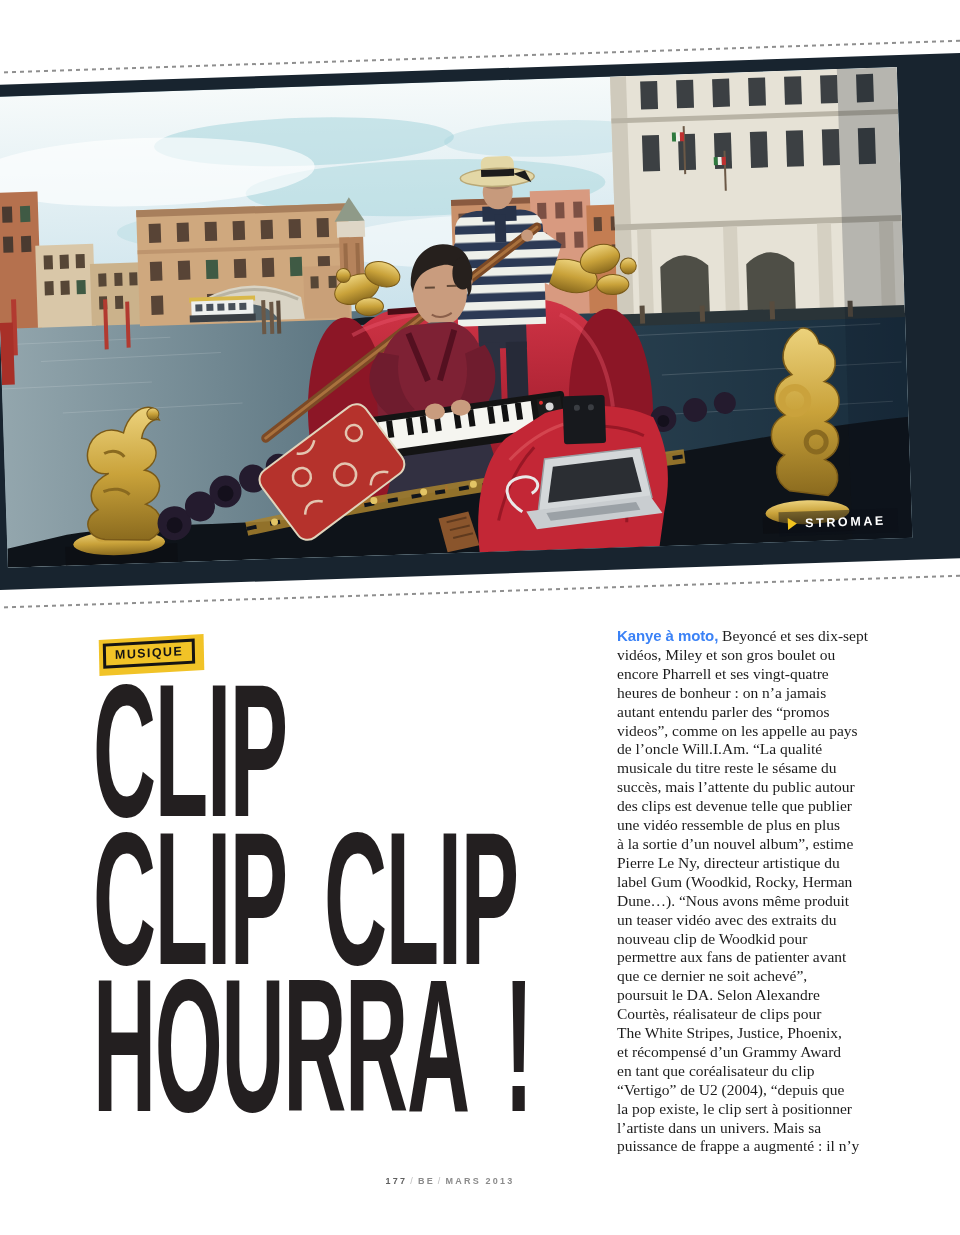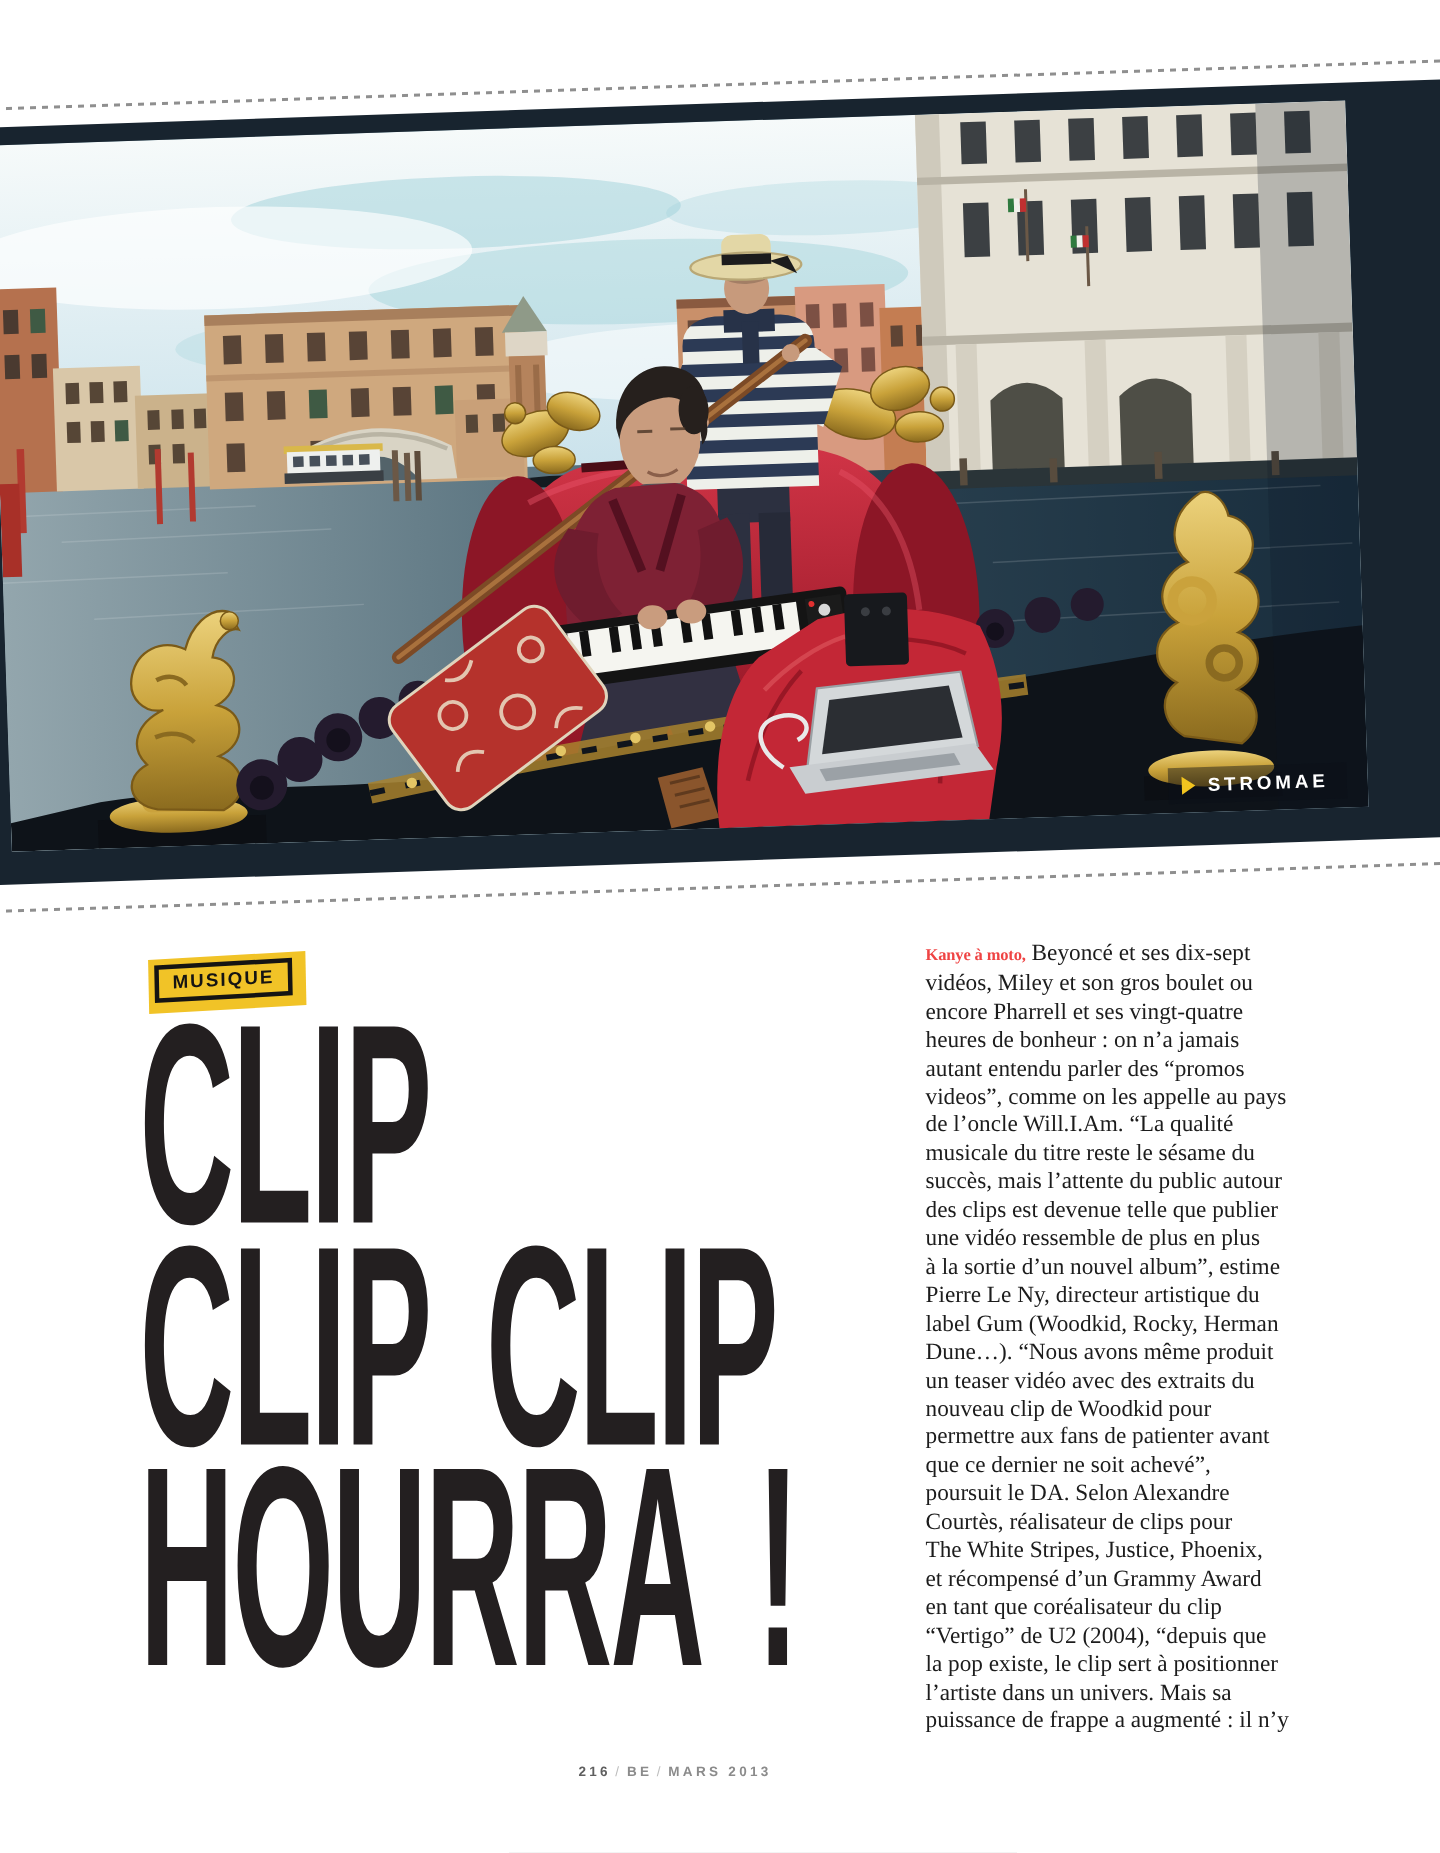--- a/index.html
+++ b/index.html
@@ -36,21 +36,21 @@
   #standfirst{position:absolute;left:100px;top:1091px;width:470px;white-space:pre-line;
         font-weight:700;font-size:17px;line-height:21px;letter-spacing:0.3px;color:#2b2a28;}
   
   #folio{position:absolute;left:310px;top:1176px;width:280px;text-align:center;font-size:9px;
         font-weight:700;letter-spacing:2.2px;color:#8b8b8b;}
   #folio .num{color:#5f5f5f;}
   #folio .sep{color:#bdbdbd;font-weight:400;padding:0 3px;}
   
   #body-col{position:absolute;left:617px;top:627px;width:312px;white-space:pre-line;
         font-family:"Liberation Serif",serif;font-size:15.5px;line-height:18.9px;color:#1c1c1c;}
-  #body-col b{font-family:Liberation Serif, serif;font-size:11px;letter-spacing:-0.1px;color:#ef4444;}
+  #body-col b{font-family:Liberation Sans, sans-serif;font-size:15px;letter-spacing:-0.1px;color:#3b82f6;}
 </style>
 </head>
 <body>
 
 <div id="page">
 
   <div class="dash top"></div>
 
   <div id="photo-board">
     <div id="photo">
@@ -472,21 +472,21 @@
   </div>
 
   <h1 id="headline" style="margin:0;">
     <span class="hl"><span>CLIP</span></span>
     <span class="hl"><span>CLIP CLIP</span></span>
     <span class="hl"><span>HOURRA !</span></span>
   </h1>
 
 
   <div id="folio">
-    <span class="num">216</span><span class="sep">/</span><span>BE</span><span class="sep">/</span><span>MARS 2013</span>
+    <span class="num">177</span><span class="sep">/</span><span>BE</span><span class="sep">/</span><span>MARS 2013</span>
   </div>
 
   <p id="body-col" style="margin:0;"><b>Kanye à moto,</b><span> Beyoncé et ses dix-sept
 vidéos, Miley et son gros boulet ou
 encore Pharrell et ses vingt-quatre
 heures de bonheur : on n’a jamais
 autant entendu parler des “promos
 videos”, comme on les appelle au pays
 de l’oncle Will.I.Am. “La qualité
 musicale du titre reste le sésame du

